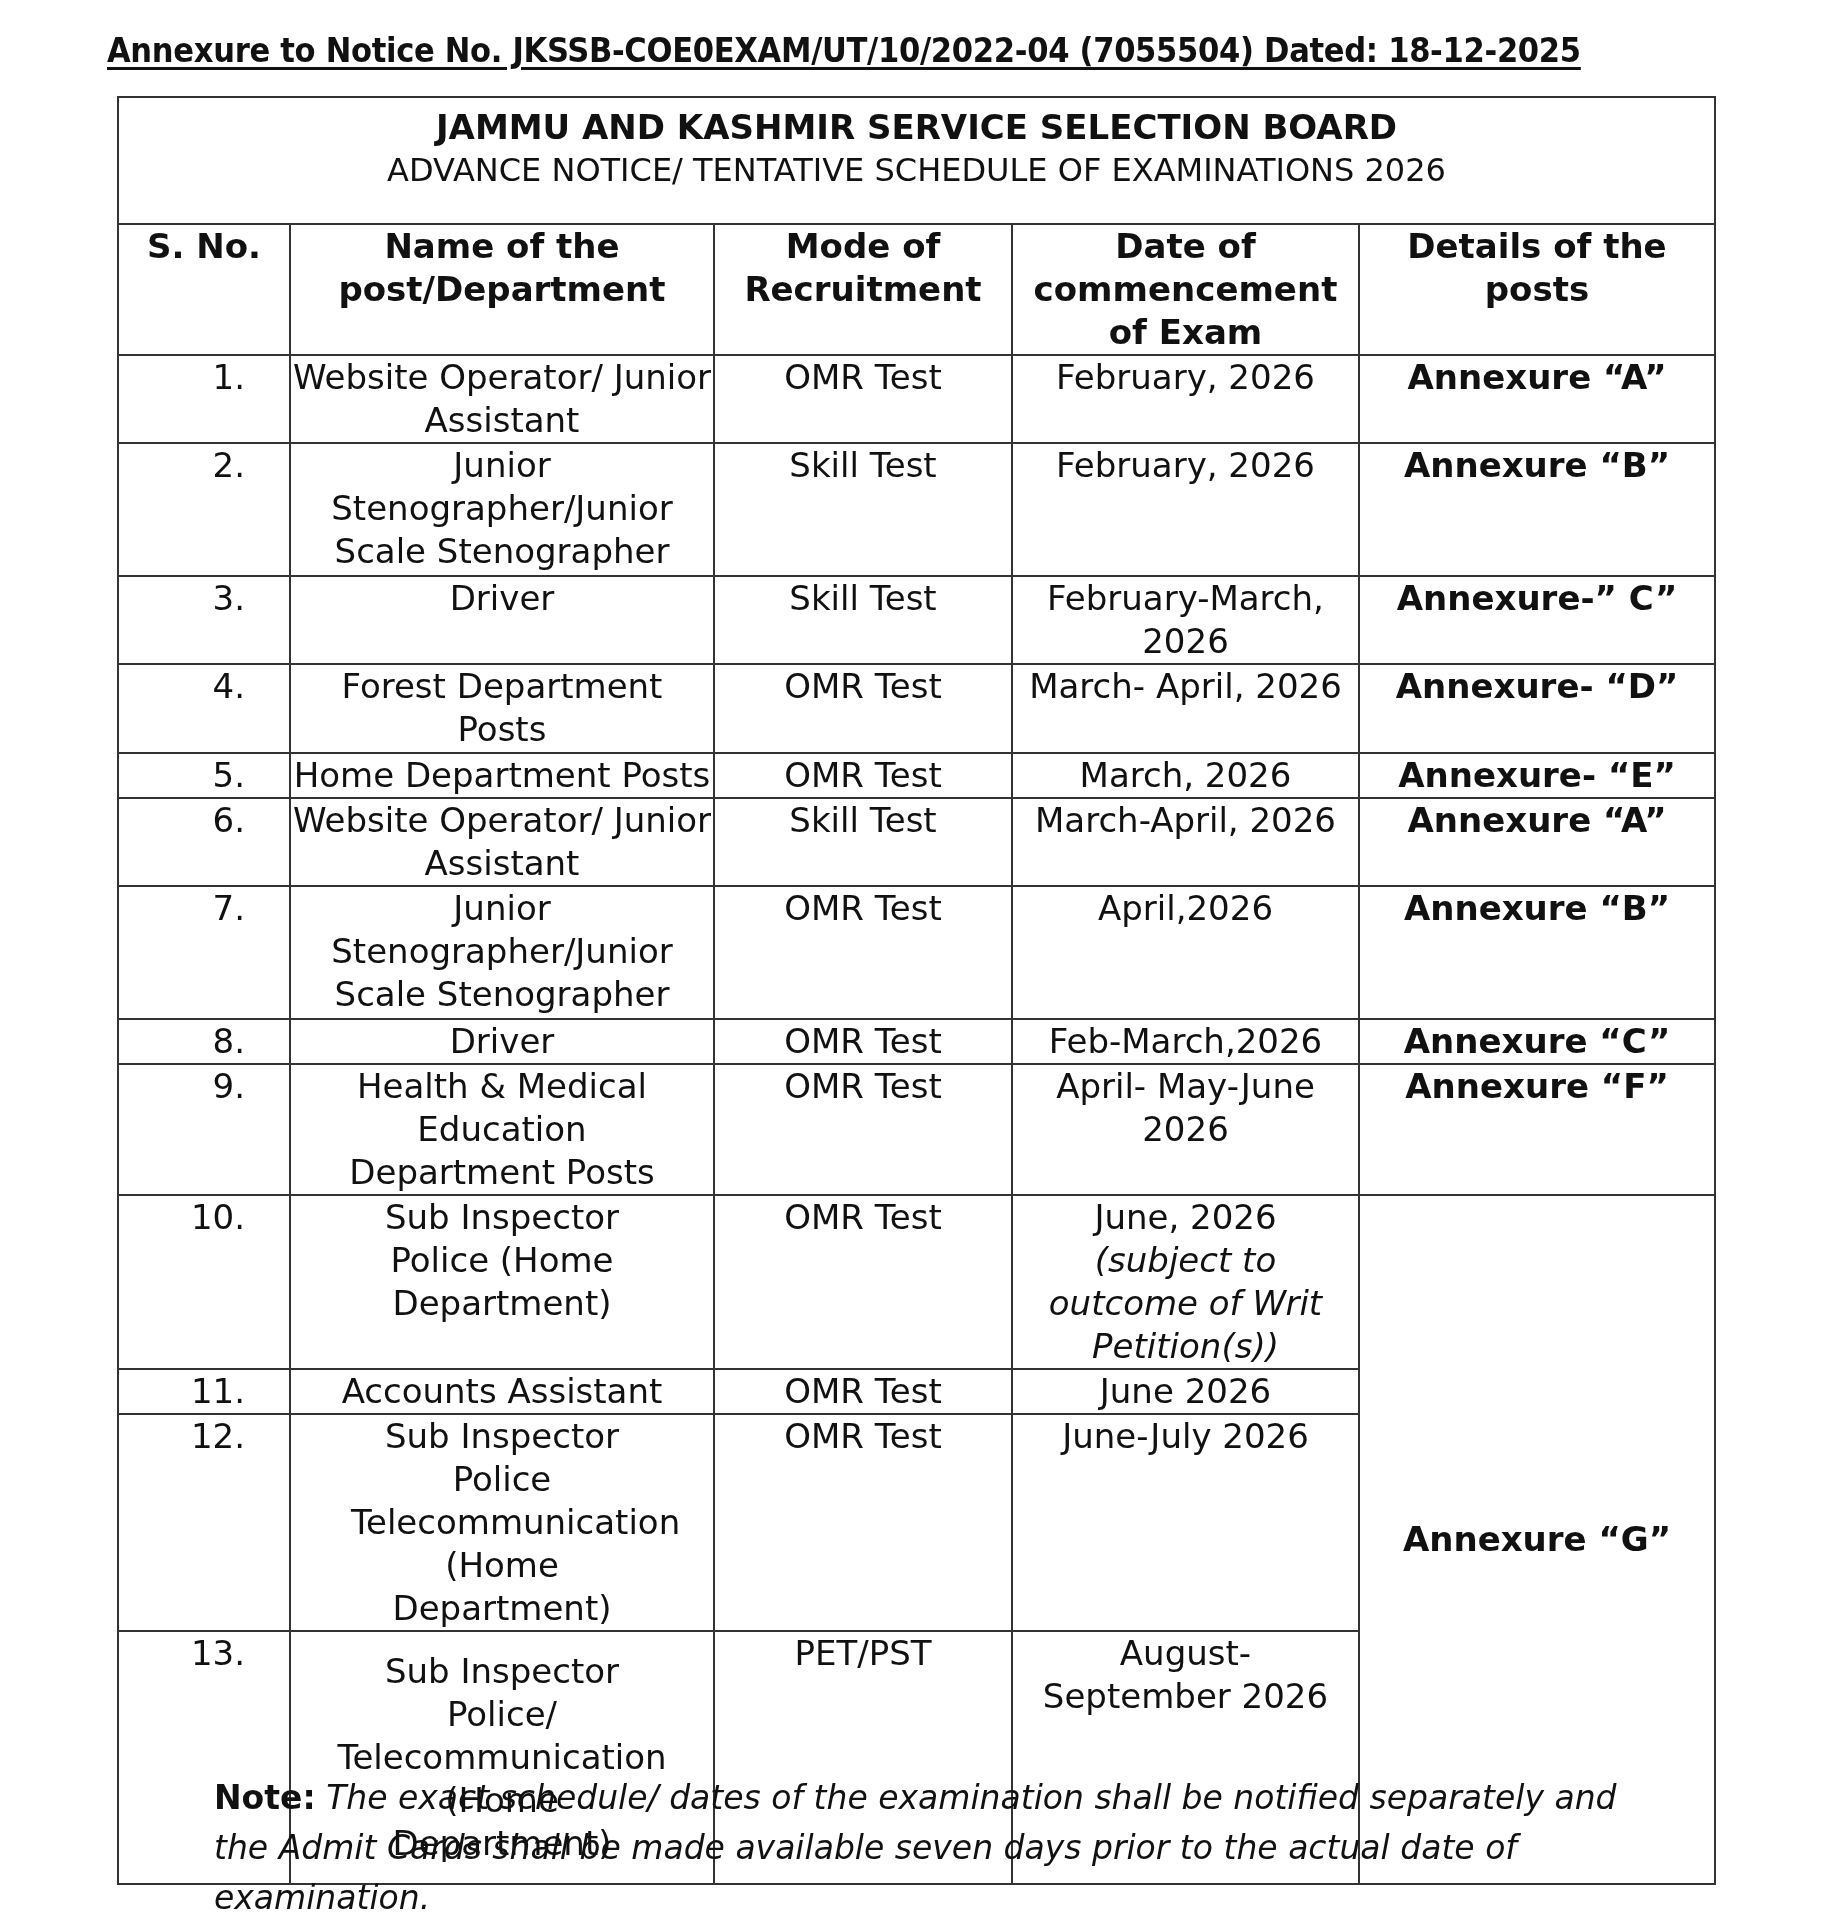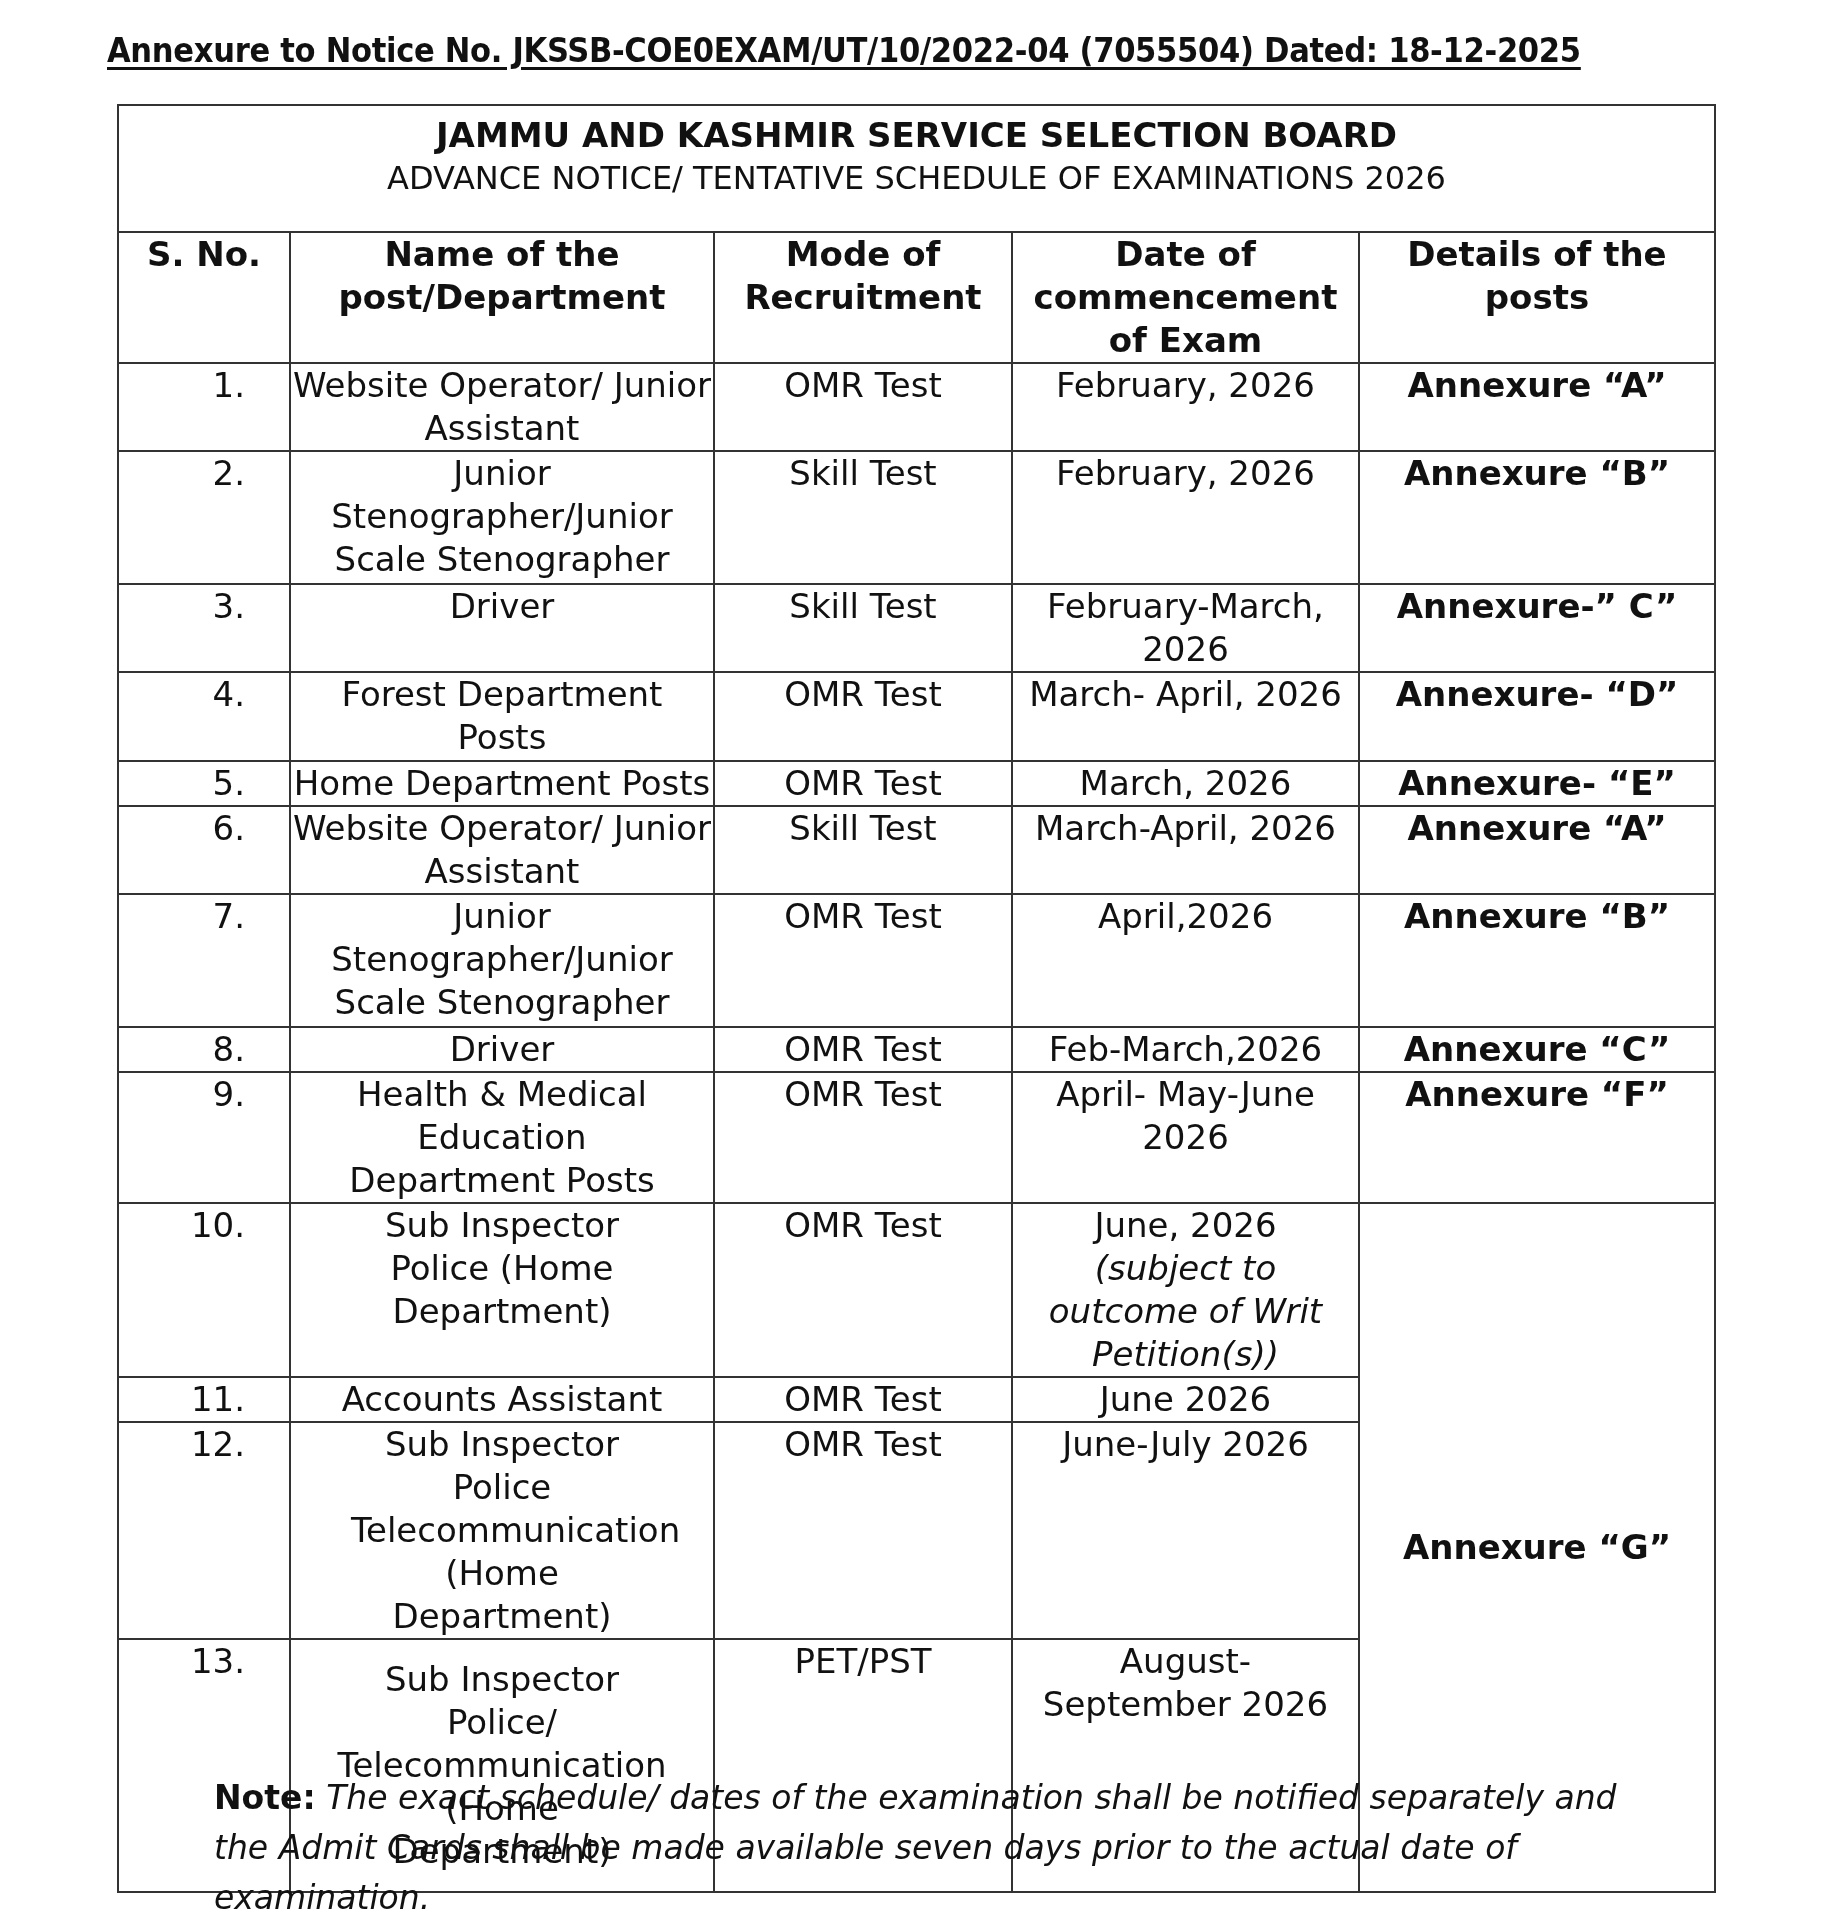--- a/index.html
+++ b/index.html
@@ -1,21 +1,21 @@
 <!DOCTYPE html>
 <html><head>
 <meta charset="utf-8">
 <style>
   html, body { margin:0; padding:0; background:#ffffff; }
   body { width:1836px; height:1916px; position:relative; overflow:hidden;
          font-family:"DejaVu Sans", "Liberation Sans", sans-serif; color:#111; }
   .notice-title { position:absolute; left:107px; top:30px; width:1630px;
     font-weight:bold; font-size:34px; text-decoration:underline; text-underline-offset:5px;
     white-space:nowrap; letter-spacing:-0.3px; font-family:"DejaVu Sans Condensed","DejaVu Sans",sans-serif; }
-  table.sched { position:absolute; left:117px; top:104px; width:1597px;
+  table.sched { position:absolute; left:117px; top:96px; width:1597px;
     border-collapse:collapse; table-layout:fixed; }
   table.sched td, table.sched th { border:2px solid #333; vertical-align:top; padding:0;
     font-size:34px; line-height:43px; text-align:center; }
   .cap-cell { height:125px; vertical-align:top !important; }
   .cap-org { font-weight:bold; font-size:34px; padding-top:8px; display:block; }
   .cap-sub { font-size:32px; display:block; }
   th { font-weight:bold; font-size:34px; }
   td.sno { text-align:right !important; padding-right:44px !important; }
   td.ann { font-weight:bold;margin-top:48px; }
   td.annG { vertical-align:middle !important; font-weight:bold; }

